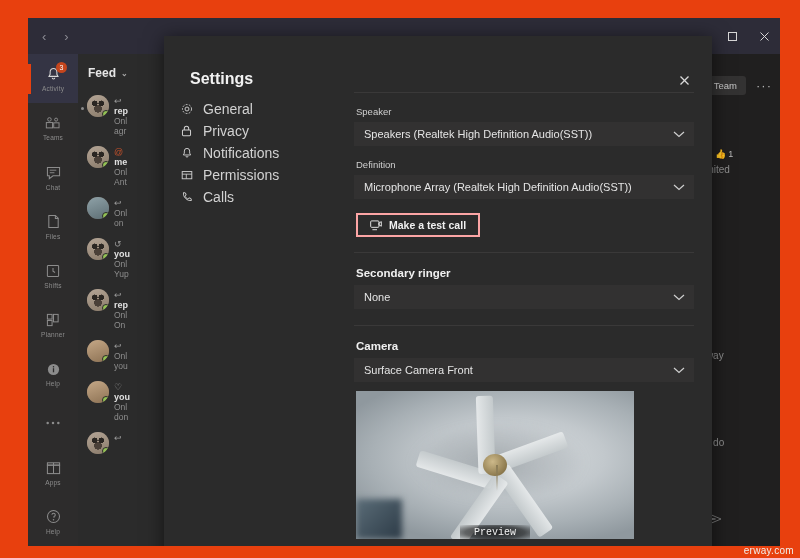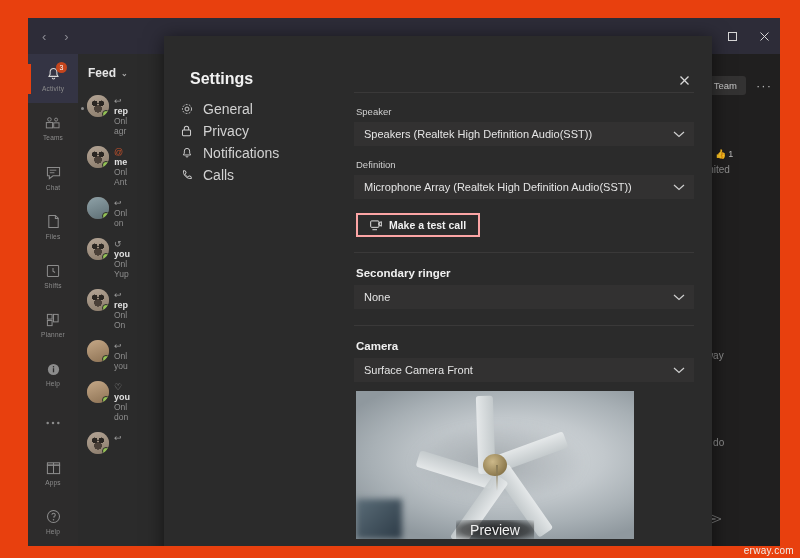--- a/index.html
+++ b/index.html
@@ -268,23 +268,24 @@
   }
   .corner-dark {
     position: absolute; left: 0; bottom: 0;
     width: 46px; height: 40px;
     background: linear-gradient(135deg, #5b6d78, #2c3a46);
     filter: blur(3px);
   }
   .preview-label {
     position: absolute; left: 50%; bottom: -1px;
     transform: translateX(-50%);
-    color: #f2f2f2; font-size: 14px;
+    color: #f2f2f2; font-size: 10px;
     padding: 2px 14px;
     background: radial-gradient(ellipse at center, rgba(0,0,0,.82) 0%, rgba(0,0,0,.55) 60%, rgba(0,0,0,0) 100%);
+    font-family: Liberation Mono, monospace;
   }
   .watermark {
     position: absolute; right: 6px; bottom: 2px;
     color: #f0eeea; font-size: 10px;
     letter-spacing: .3px;
   }
 </style>
 </head>
 <body style="background: rgb(232, 64, 14);">
 
@@ -600,20 +601,30 @@
               <svg width="12" height="12" viewBox="0 0 14 14">
                 <path d="M7 1.6a3.1 3.1 0 0 0-3.1 3.1v2.4L2.8 9.3h8.4L10.1 7.1V4.7A3.1 3.1 0 0 0 7 1.6z" fill="none" stroke="#cfcfcf" stroke-width="1.1"></path>
                 <path d="M5.8 10.6a1.2 1.2 0 0 0 2.4 0" fill="none" stroke="#cfcfcf" stroke-width="1.1"></path>
               </svg>
             </span>
             <span>Notifications</span>
           </div>
           <div class="nav-item" style="margin-bottom: 0px;">
             <span class="nav-ico">
               <svg width="12" height="12" viewBox="0 0 14 14">
+                <rect x="1.4" y="3" width="11.2" height="8.4" fill="none" stroke="#cfcfcf" stroke-width="1.1"></rect>
+                <line x1="1.4" y1="6" x2="12.6" y2="6" stroke="#cfcfcf" stroke-width="1"></line>
+                <line x1="6.2" y1="6" x2="6.2" y2="11.4" stroke="#cfcfcf" stroke-width="1"></line>
+              </svg>
+            </span>
+            <span>Permissions</span>
+          </div>
+          <div class="nav-item" style="margin-bottom: 0px;">
+            <span class="nav-ico">
+              <svg width="12" height="12" viewBox="0 0 14 14">
                 <path d="M3 1.8l2.2.5.8 2.5-1.5 1.2a8 8 0 0 0 3.5 3.5l1.2-1.5 2.5.8.5 2.2c-4.9 1.2-10.4-4.3-9.2-9.2z" fill="none" stroke="#cfcfcf" stroke-width="1.1"></path>
               </svg>
             </span>
             <span>Calls</span>
           </div>
         </div>
     </div>
 
     <div class="settings-body">
 

